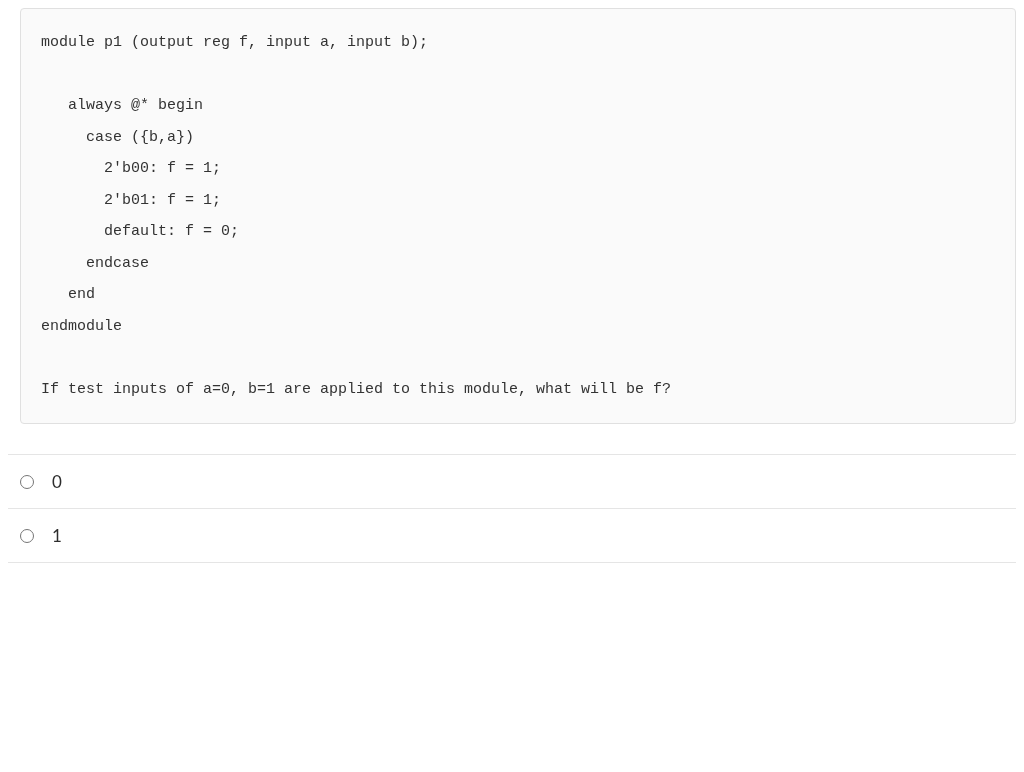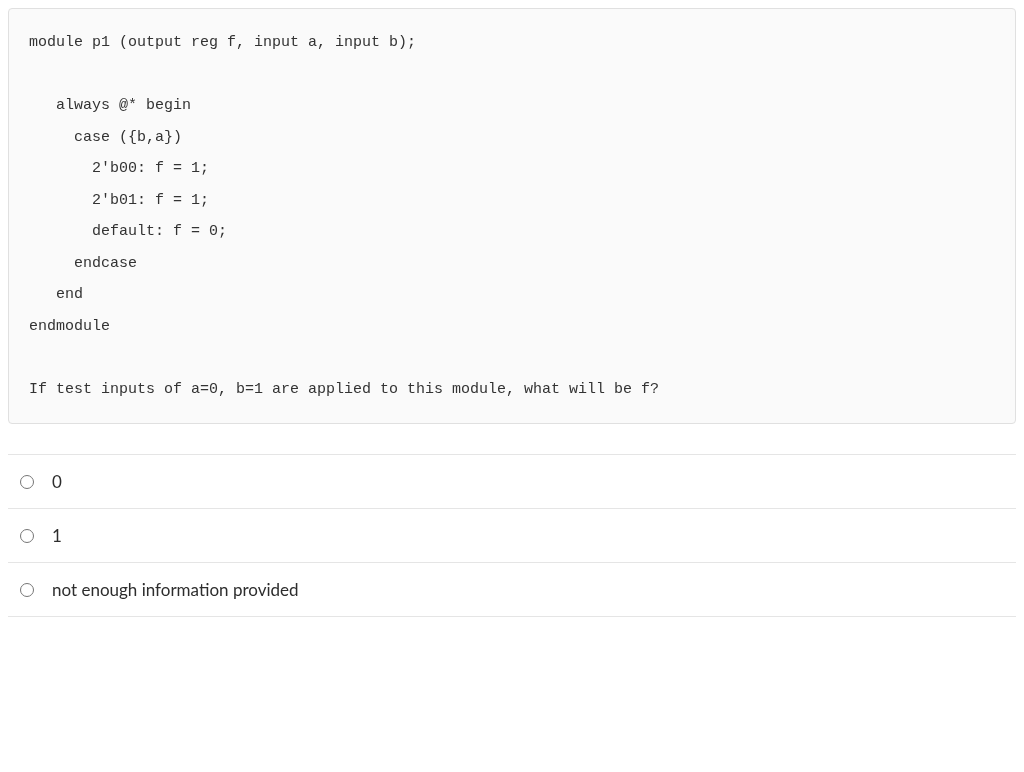--- a/index.html
+++ b/index.html
@@ -17,20 +17,21 @@
       background: #fafafa;
       border: 1px solid #e0e0e0;
       border-radius: 4px;
       padding: 18px 20px;
       font-family: "Courier New", Courier, monospace;
       font-size: 15px;
       line-height: 2.1;
       color: #333;
       white-space: pre;
       margin-bottom: 30px;
+      margin-left: 12px;
     }
     .answers {
       margin-top: 10px;
     }
     .answer-row {
       display: flex;
       align-items: center;
       padding: 16px 10px 16px 12px;
       border-bottom: 1px solid #e5e5e5;
       font-size: 17px;
@@ -69,17 +70,13 @@
 
 <div class="answers">
   <label class="answer-row">
     <input type="radio" name="q" style="">
     <span class="answer-label">0</span>
   </label>
   <label class="answer-row">
     <input type="radio" name="q" style="">
     <span class="answer-label">1</span>
   </label>
-  <label class="answer-row">
-    <input type="radio" name="q" style="">
-    <span class="answer-label">not enough information provided</span>
-  </label>
 </div>
 
 </body></html>

